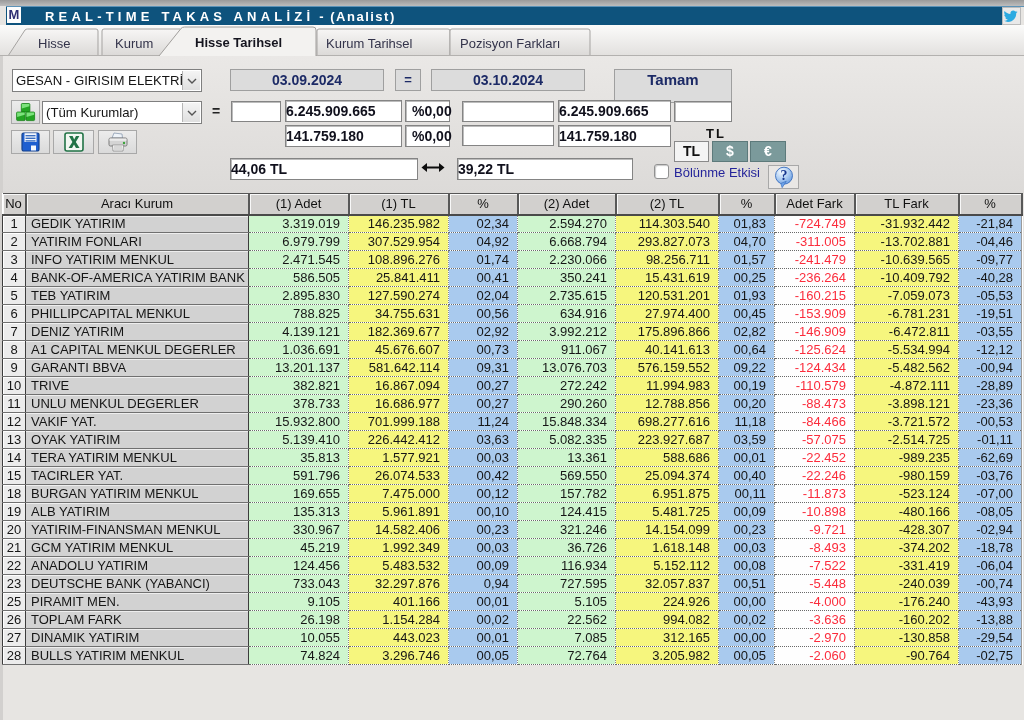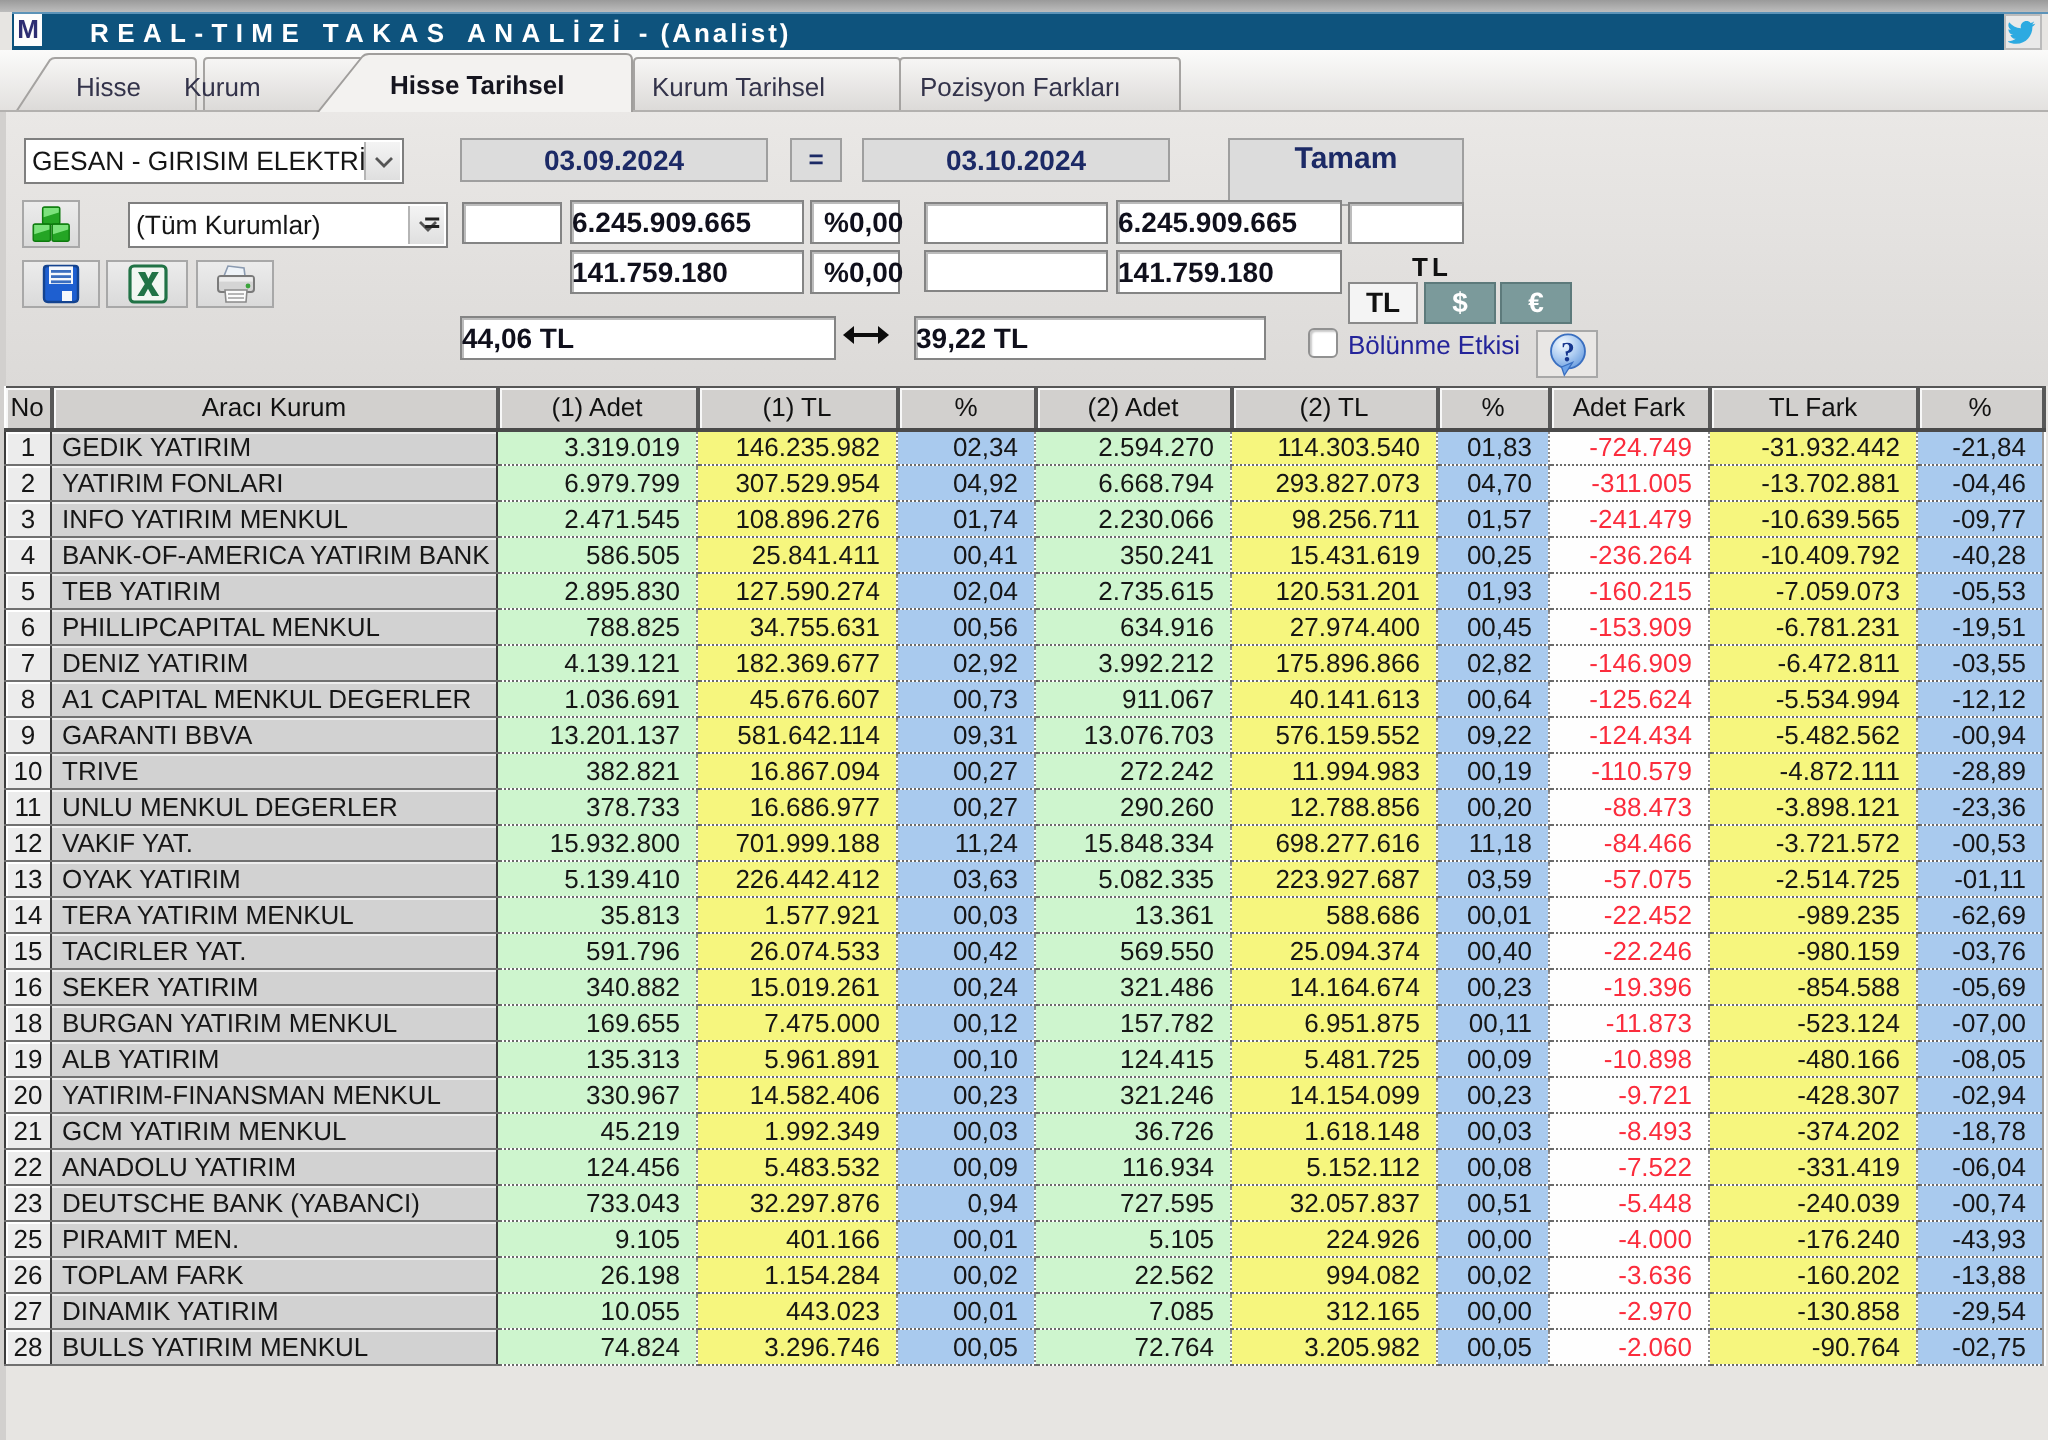--- a/index.html
+++ b/index.html
@@ -89,21 +89,21 @@
       <rect x="0" y="0" width="1024" height="31" fill="url(#tbg)"></rect>
       <path d="M8 31 L25 5 Q26 4 27.5 4 L96 4 Q98 4 98 6 L98 31" fill="url(#tg)" stroke="#a5a3a1" stroke-width="1"></path>
       <path d="M102 31 L102 6 Q102 4 104 4 L180 4 L182 5 L182 31" fill="url(#tg)" stroke="#a5a3a1" stroke-width="1"></path>
       <path d="M317 31 L317 6 Q317 4 319 4 L448 4 Q450 4 450 6 L450 31" fill="url(#tg)" stroke="#a5a3a1" stroke-width="1"></path>
       <path d="M450 31 L450 6 Q450 4 452 4 L588 4 Q590 4 590 6 L590 31" fill="url(#tg)" stroke="#a5a3a1" stroke-width="1"></path>
       <line x1="0" y1="30.5" x2="159" y2="30.5" stroke="#b3b1af" stroke-width="1"></line>
       <line x1="316" y1="30.5" x2="1024" y2="30.5" stroke="#b3b1af" stroke-width="1"></line>
       <path d="M159 31 L181 3.5 Q182.2 2 184.5 2 L313 2 Q316 2 316 5 L316 31" fill="#f3f2f0" stroke="#a09e9c" stroke-width="1"></path>
     </svg></div>
 <div class="tablabel" style="left:38px;top:36px;width:34px;">Hisse</div>
-<div class="tablabel" style="left:92px;top:36px;">Kurum</div>
+<div class="tablabel" style="left:115px;top:36px;">Kurum</div>
 <div class="tablabel" style="left:195px;top:35px;font-weight:bold;color:#15151f;">Hisse Tarihsel</div>
 <div class="tablabel" style="left:326px;top:36px;">Kurum Tarihsel</div>
 <div class="tablabel" style="left:460px;top:36px;">Pozisyon Farkları</div>
 <div id="panel" class="abs"></div>
 <div class="abs" style="left:0;top:56px;width:3px;height:664px;background:#d2d0ce;"></div>
 <div class="combo" style="left:12px;top:69px;width:190px;height:23px;">
     <div class="txt">GESAN - GIRISIM ELEKTRİK</div>
     <div class="dd">
       <svg width="10" height="6" viewBox="0 0 10 6">
         <polyline points="1,1 5,5 9,1" fill="none" stroke="#555" stroke-width="1.4"></polyline>
@@ -119,21 +119,21 @@
       <g stroke="#0d7a0d" stroke-width="0.7">
         <rect x="6.3" y="2.5" width="8.6" height="8.6" rx="1" fill="#24a524"></rect>
         <path d="M6.8 3 L14.4 3 L14.4 5.2 L6.8 7.6 Z" fill="#7ce27c" stroke="none"></path>
         <rect x="1.6" y="11" width="8.6" height="8.6" rx="1" fill="#24a524"></rect>
         <path d="M2.1 11.5 L9.7 11.5 L9.7 13.7 L2.1 16.1 Z" fill="#7ce27c" stroke="none"></path>
         <rect x="11" y="11" width="8.6" height="8.6" rx="1" fill="#24a524"></rect>
         <path d="M11.5 11.5 L19.1 11.5 L19.1 13.7 L11.5 16.1 Z" fill="#7ce27c" stroke="none"></path>
       </g>
     </svg>
   </div>
-<div class="combo" style="left:42px;top:101px;width:160px;height:23px;margin-left:22px;">
+<div class="combo" style="left:42px;top:101px;width:160px;height:23px;">
     <div class="txt">(Tüm Kurumlar)</div>
     <div class="dd">
       <svg width="10" height="6" viewBox="0 0 10 6">
         <polyline points="1,1 5,5 9,1" fill="none" stroke="#555" stroke-width="1.4"></polyline>
       </svg>
     </div>
   </div>
 <div class="abs" style="left:212px;top:103px;font-weight:bold;font-size:14px;color:#222;">=</div>
 <div class="whitebox" style="left:231px;top:101px;width:50px;height:21px;"></div>
 <div class="numbox" style="left:285px;top:100px;width:117px;height:22px;line-height:20px;padding-right:3px;">6.245.909.665</div>
@@ -418,33 +418,20 @@
         <td class="num y">26.074.533</td>
         <td class="num b">00,42</td>
         <td class="num g">569.550</td>
         <td class="num y">25.094.374</td>
         <td class="num b">00,40</td>
         <td class="num w">-22.246</td>
         <td class="num y">-980.159</td>
         <td class="num b">-03,76</td>
       </tr>
       <tr>
-        <td class="no">16</td>
-        <td class="name">SEKER YATIRIM</td>
-        <td class="num g">340.882</td>
-        <td class="num y">15.019.261</td>
-        <td class="num b">00,24</td>
-        <td class="num g">321.486</td>
-        <td class="num y">14.164.674</td>
-        <td class="num b">00,23</td>
-        <td class="num w">-19.396</td>
-        <td class="num y">-854.588</td>
-        <td class="num b">-05,69</td>
-      </tr>
-      <tr>
         <td class="no">18</td>
         <td class="name">BURGAN YATIRIM MENKUL</td>
         <td class="num g">169.655</td>
         <td class="num y">7.475.000</td>
         <td class="num b">00,12</td>
         <td class="num g">157.782</td>
         <td class="num y">6.951.875</td>
         <td class="num b">00,11</td>
         <td class="num w">-11.873</td>
         <td class="num y">-523.124</td>

